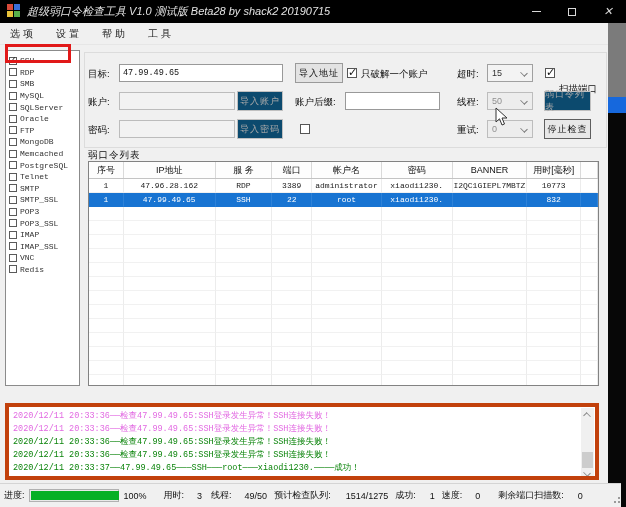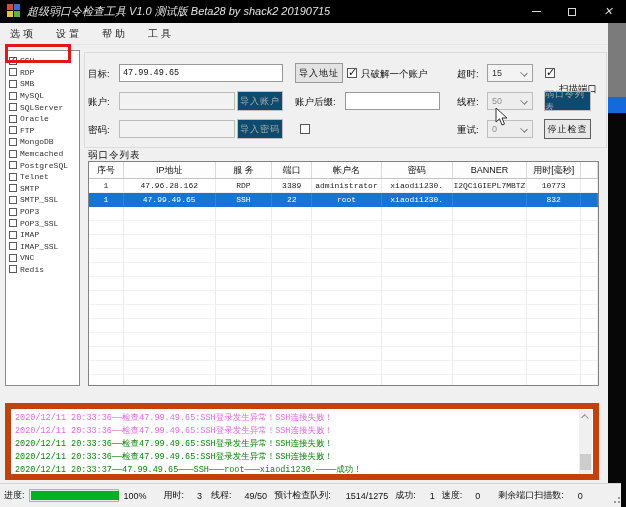--- a/index.html
+++ b/index.html
@@ -46,21 +46,21 @@
   
   .table-label { position:absolute; left:88px; top:149px; font-size:9.5px; color:#111; letter-spacing:1px; }
   .wtable { position:absolute; left:88px; top:161px; width:511px; height:225px; background:#fff; border:1px solid #828282; overflow:hidden; }
   .thead { display:flex; height:17px; border-bottom:1px solid #c3c3c3; background:#fdfdfd; }
   .th { font-size:9px; color:#111; display:flex; align-items:center; justify-content:center; border-right:1px solid #d9d9d9; white-space:nowrap; overflow:hidden; }
   .trow { display:flex; height:14px; }
   .td { font-family:"Liberation Mono", monospace; font-size:8px; color:#222; display:flex; align-items:center; justify-content:center; border-right:1px solid #ececec; border-bottom:1px solid #f1f1f1; white-space:nowrap; overflow:hidden; }
   .trow.selected .td { background:#1874d2; color:#fff; border-right-color:#2e82d8; border-bottom-color:#1874d2; }
 
   
-  .log-box { position:absolute; left:5px; top:403px; width:594px; height:77px; background:#fff; border:6px solid #c2410c; overflow:hidden; padding:3px 0 0 4px; }
+  .log-box { position:absolute; left:5px; top:403px; width:594px; height:77px; background:#fff; border:4px solid #c2410c; overflow:hidden; padding:3px 0 0 4px; }
   .log-line { font-family:"Liberation Mono", monospace; font-size:8.5px; line-height:13px; white-space:nowrap; }
   .log-line.pink { color:#e26ae2; }
   .log-line.green { color:#0b840b; }
   .vscroll { position:absolute; right:1px; top:1px; width:13px; height:73px; background:#f0f0f0; }
   .varrow { position:absolute; left:3px; width:6px; height:6px; border-right:1px solid #888; border-bottom:1px solid #888; }
   .varrow.up { top:5px; transform:rotate(-135deg) scale(1,.8); }
   .varrow.down { bottom:5px; transform:rotate(45deg) scale(1,.8); }
   .vthumb { position:absolute; left:1px; width:11px; height:16px; top:44px; background:#cdcdcd; }
 
   

